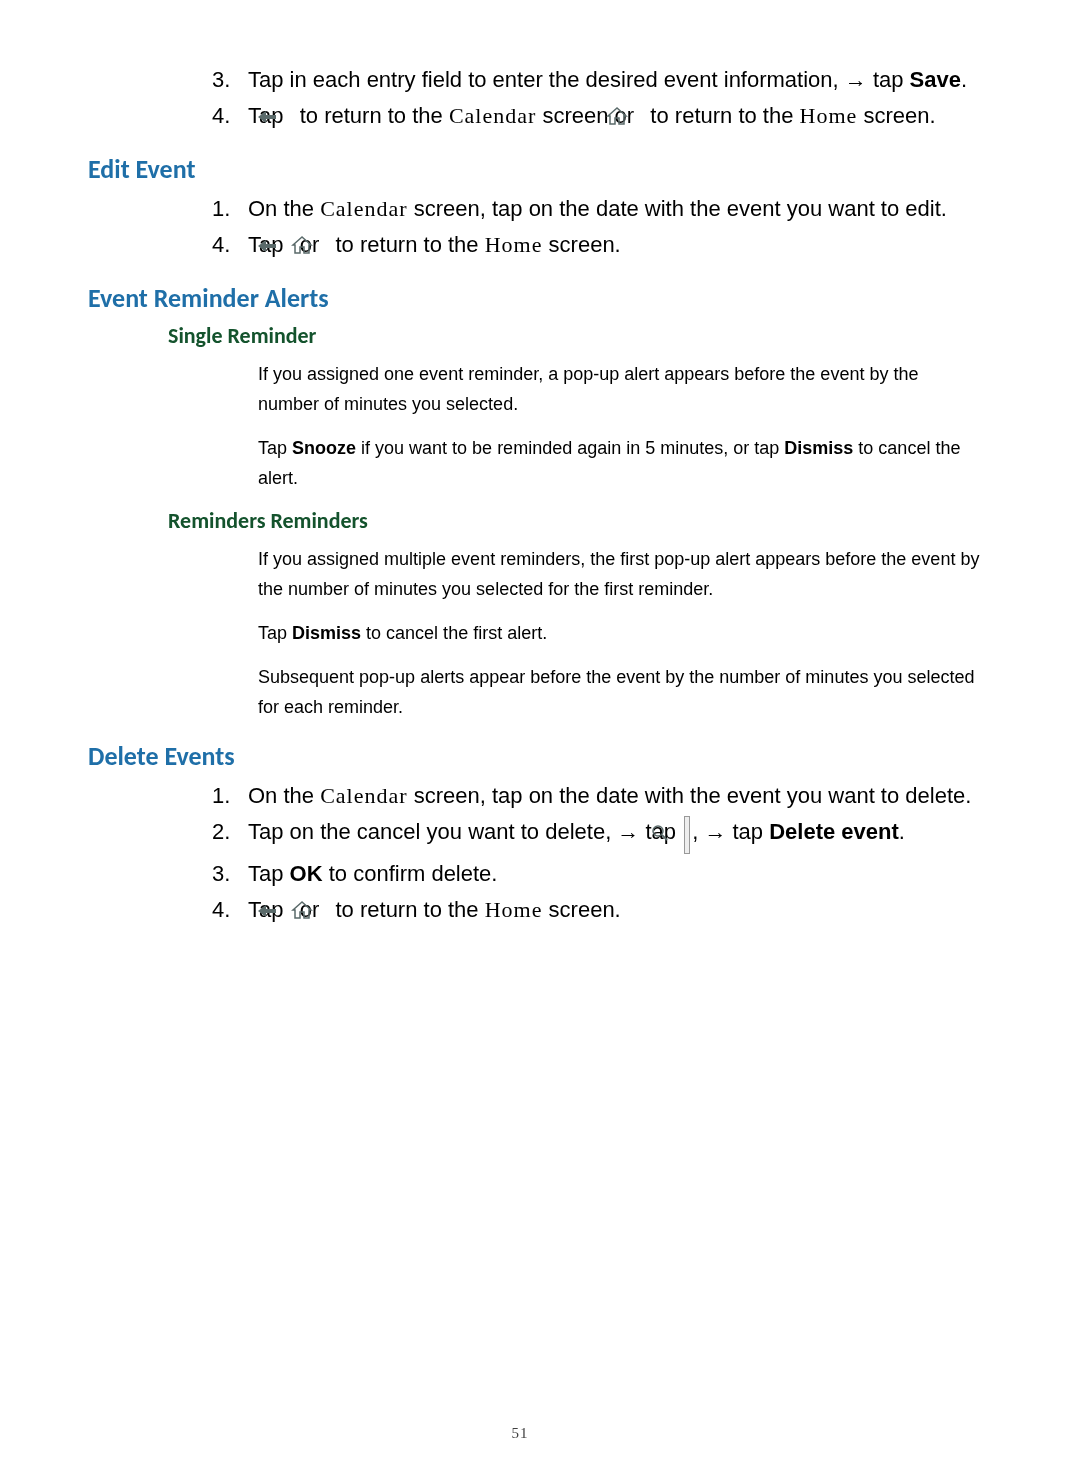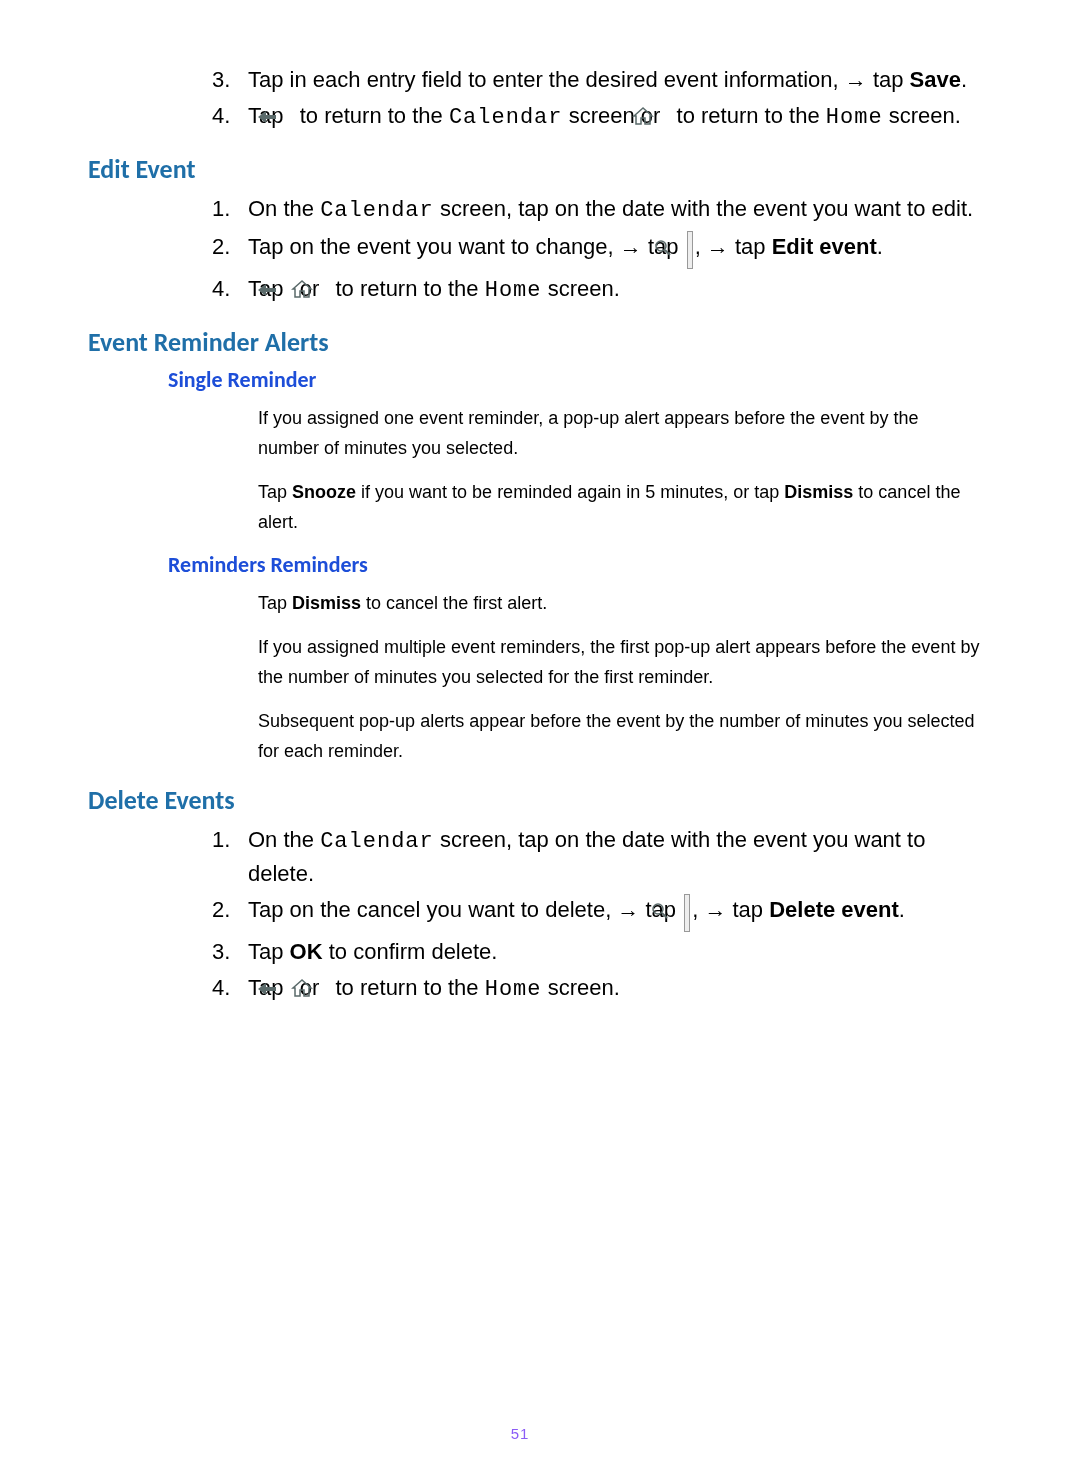--- a/index.html
+++ b/index.html
@@ -22,21 +22,21 @@
   .h2 {
     font-size: 26px;
     font-weight: bold;
     color: #1f6fa8;
     font-family: Calibri, Arial, sans-serif;
     margin: 18px 0 8px 0;
   }
   .h3 {
     font-size: 22px;
     font-weight: bold;
-    color: #1d4ed8;
+    color: #14532d;
     font-family: Calibri, Arial, sans-serif;
     margin: 8px 0 6px 80px;
   }
   ol.steps {
     margin: 0 0 6px 0;
     padding: 0 0 0 160px;
     list-style: none;
   }
   ol.steps > li {
     font-size: 22px;
@@ -50,78 +50,74 @@
     width: 36px;
     text-indent: 0;
   }
   .para {
     font-size: 18px;
     line-height: 30px;
     margin: 10px 0 14px 170px;
     padding-right: 10px;
   }
   .bold { font-weight: bold; }
-  .mono { font-family: Liberation Mono, monospace; letter-spacing: 1px; }
+  .mono { font-family: Liberation Serif, serif; letter-spacing: 1px; }
   .inline-icon {
     display: inline-block;
     vertical-align: -3px;
     margin: 0 2px;
   }
   .inline-icon.boxed {
     border: 1px solid #999;
     background: #eee;
     padding: 2px;
   }
   .page-number {
     position: absolute;
     bottom: 30px;
     width: 1040px;
     left: 0;
     text-align: center;
     font-size: 15px;
-    font-family: Liberation Sans, sans-serif;
+    font-family: Liberation Serif, serif;
     letter-spacing: 1px;
-    color: #8b5cf6;
+    color: #404040;
   }
 </style>
 </head>
 <body>
 
 <div class="page">
   <div id="content-root">
       <ol class="steps">
         <li><span class="num">3.</span><span>Tap in each entry field to enter the desired event information, → tap </span><span class="bold">Save</span><span>.</span></li>
         <li><span class="num">4.</span><span>Tap </span><span class="inline-icon"><svg width="22" height="18" viewBox="0 0 22 18">
               <path d="M10 3 L2 9 L10 15 Z" fill="#5a6a6a"></path>
               <rect x="10" y="7" width="10" height="4" fill="#5a6a6a"></rect>
             </svg></span><span> to return to the </span><span class="mono">Calendar</span><span> screen or </span><span class="inline-icon"><svg width="22" height="20" viewBox="0 0 22 20">
               <path d="M11 2 L2 10 L4 10 L4 18 L9 18 L9 12 L13 12 L13 18 L18 18 L18 10 L20 10 Z" fill="none" stroke="#5a6a6a" stroke-width="1.5"></path>
             </svg></span><span> to return to the </span><span class="mono">Home</span><span> screen.</span></li>
       </ol>
       <div class="h2">Edit Event</div>
       <ol class="steps">
         <li><span class="num">1.</span><span>On the </span><span class="mono">Calendar</span><span> screen, tap on the date with the event you want to edit.</span></li>
-        <li><span class="num">2.</span><span>Tap on the event you want to change, → tap </span><span class="inline-icon boxed"><svg width="18" height="18" viewBox="0 0 18 18">
-              <circle cx="7" cy="7" r="5" fill="none" stroke="#5a6a6a" stroke-width="1.5"></circle>
-              <line x1="11" y1="11" x2="16" y2="16" stroke="#5a6a6a" stroke-width="1.8"></line>
-            </svg></span><span>, → tap </span><span class="bold">Edit event</span><span>.</span></li>
         <li><span class="num">4.</span><span>Tap </span><span class="inline-icon"><svg width="22" height="18" viewBox="0 0 22 18">
               <path d="M10 3 L2 9 L10 15 Z" fill="#5a6a6a"></path>
               <rect x="10" y="7" width="10" height="4" fill="#5a6a6a"></rect>
             </svg></span><span> or </span><span class="inline-icon"><svg width="22" height="20" viewBox="0 0 22 20">
               <path d="M11 2 L2 10 L4 10 L4 18 L9 18 L9 12 L13 12 L13 18 L18 18 L18 10 L20 10 Z" fill="none" stroke="#5a6a6a" stroke-width="1.5"></path>
             </svg></span><span> to return to the </span><span class="mono">Home</span><span> screen.</span></li>
       </ol>
       <div class="h2">Event Reminder Alerts</div>
       <div class="h3">Single Reminder</div>
       <div class="para"><span>If you assigned one event reminder, a pop-up alert appears before the event by the number of minutes you selected.</span></div>
       <div class="para"><span>Tap </span><span class="bold">Snooze</span><span> if you want to be reminded again in 5 minutes, or tap </span><span class="bold">Dismiss</span><span> to cancel the alert.</span></div>
       <div class="h3">Reminders Reminders</div>
+      <div class="para"><span>If you assigned multiple event reminders, the first pop-up alert appears before the event by the number of minutes you selected for the first reminder.</span></div>
       <div class="para"><span>Tap </span><span class="bold">Dismiss</span><span> to cancel the first alert.</span></div>
-      <div class="para"><span>If you assigned multiple event reminders, the first pop-up alert appears before the event by the number of minutes you selected for the first reminder.</span></div>
       <div class="para"><span>Subsequent pop-up alerts appear before the event by the number of minutes you selected for each reminder.</span></div>
       <div class="h2">Delete Events</div>
       <ol class="steps">
         <li><span class="num">1.</span><span>On the </span><span class="mono">Calendar</span><span> screen, tap on the date with the event you want to delete.</span></li>
         <li><span class="num">2.</span><span>Tap on the cancel you want to delete, → tap </span><span class="inline-icon boxed"><svg width="18" height="18" viewBox="0 0 18 18">
               <circle cx="7" cy="7" r="5" fill="none" stroke="#5a6a6a" stroke-width="1.5"></circle>
               <line x1="11" y1="11" x2="16" y2="16" stroke="#5a6a6a" stroke-width="1.8"></line>
             </svg></span><span>, → tap </span><span class="bold">Delete event</span><span>.</span></li>
         <li><span class="num">3.</span><span>Tap </span><span class="bold">OK</span><span> to confirm delete.</span></li>
         <li><span class="num">4.</span><span>Tap </span><span class="inline-icon"><svg width="22" height="18" viewBox="0 0 22 18">

